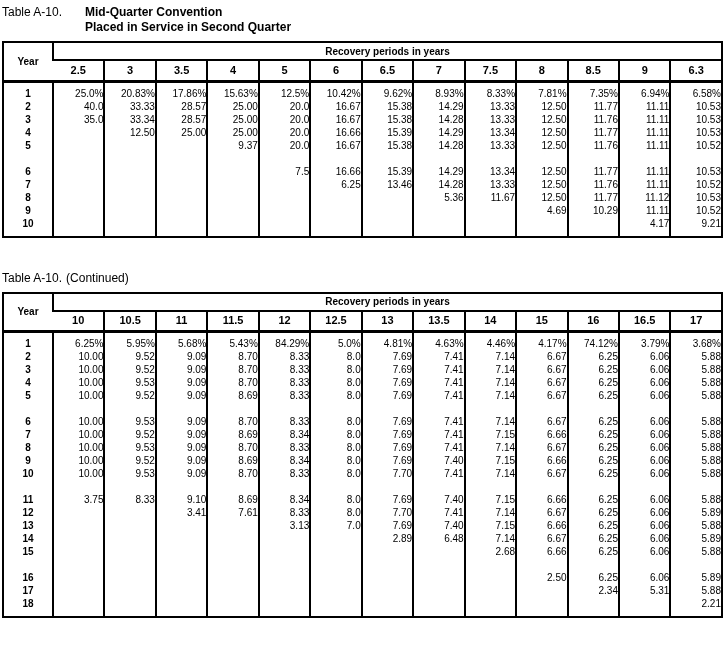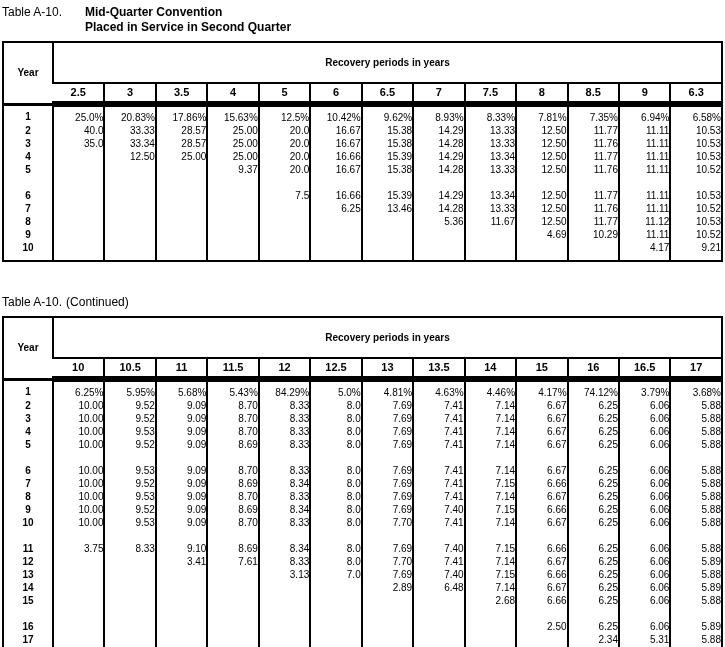--- a/index.html
+++ b/index.html
@@ -30,33 +30,33 @@
     padding: 0;
     font-size: 10px;
     line-height: 13px;
     overflow: hidden;
     white-space: nowrap;
   }
   table.dep th:first-child, table.dep td:first-child { border-left: none; }
 
   th.group-h {
     font-size: 11px; font-weight: bold; text-align: center;
-    height: 41px; vertical-align: middle;
+    height: 18px; vertical-align: middle;
     border-bottom: 2px solid #000;
   }
   th.year-h {
     font-size: 11px; font-weight: bold; text-align: center;
     vertical-align: middle;
     border-bottom: 3px solid #000;
     margin-top: 33px;
   }
   tr.cols th {
     font-size: 11px; font-weight: bold; text-align: center;
     height: 21px; vertical-align: middle;
-    border-bottom: 6px solid #000000;
+    border-bottom: 3px solid #000000;
   }
   tbody tr.first td { padding-top: 4px; }
   td.year { text-align: center; font-weight: bold; height: 13px; }
   td.val  { text-align: right; padding-right: 5px; height: 13px; }
   tr.gap td { height: 13px; }
   tr.pad td { height: 7px; }
 
   .block2 { margin-top: 33px; }
 </style>
 </head>

